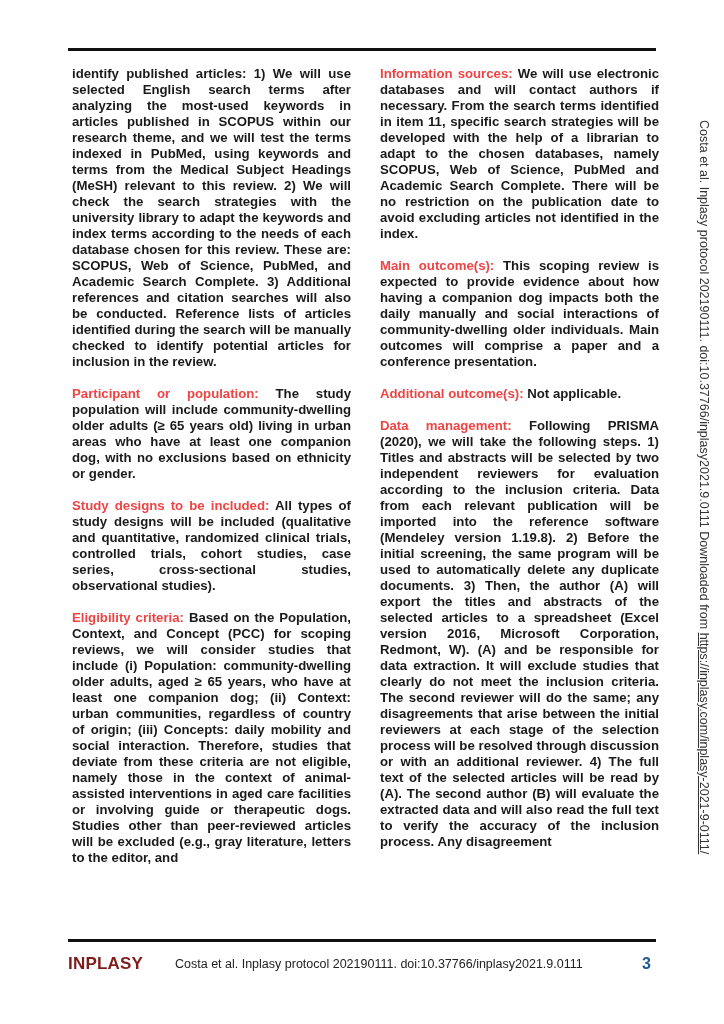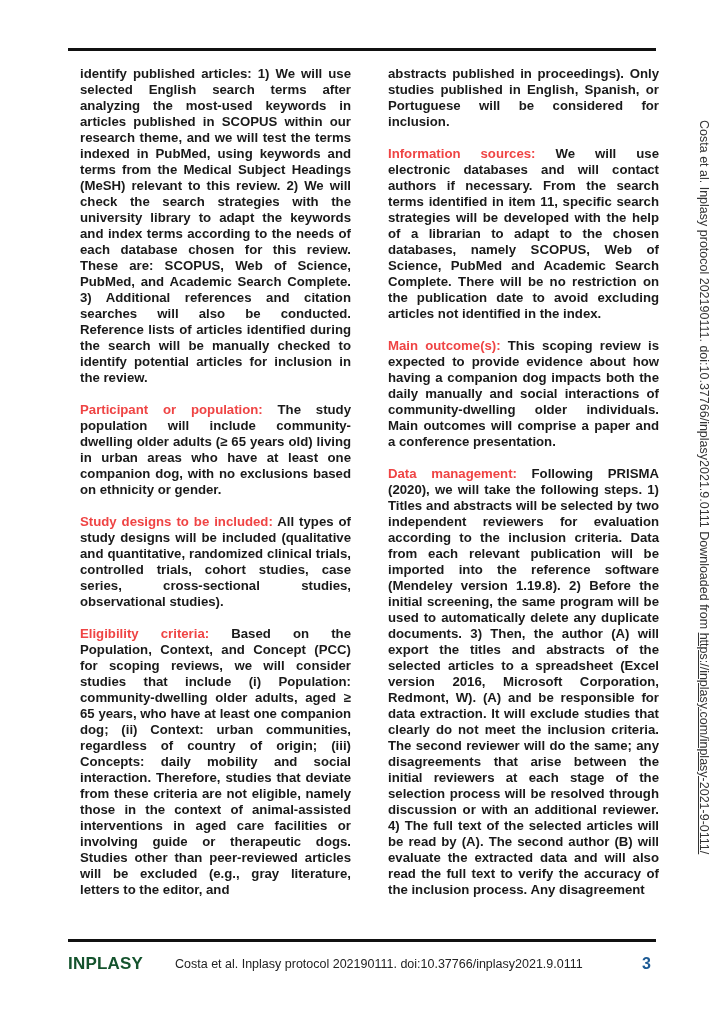--- a/index.html
+++ b/index.html
@@ -5,46 +5,46 @@
   html, body { margin:0; padding:0; background:#ffffff; }
   body { width:724px; height:1024px; position:relative; overflow:hidden;
          font-family:"Liberation Sans", sans-serif; color:#1a1a1a; }
   .rule { position:absolute; left:68px; width:588px; height:3px; background:#111; }
   .rule.top { top:48px; }
   .rule.bottom { top:939px; }
   .col { position:absolute; top:66px; width:283px; font-size:13.2px; line-height:16px;
          font-weight:bold; text-align:justify; }
   .col.left { left:68px; }
   .col.right { left:376px; }
-  .col p { margin:0 0 16px 12px; }
+  .col p { margin:0 0 16px 4px; }
   .head { color:#ef4444; }
-  .footer-brand { position:absolute; left:68px; top:954px; font-size:17px; font-weight:bold; color:#14532d; letter-spacing:0.2px; }
+  .footer-brand { position:absolute; left:68px; top:954px; font-size:17px; font-weight:bold; color:#7f1d1d; letter-spacing:0.2px; }
   .footer-cite { position:absolute; left:175px; top:957px; font-size:12.5px; color:#222; }
   .footer-page { position:absolute; left:642px; top:955px; font-size:16px; font-weight:bold; color:#1c5a94; }
   .side { position:absolute; left:697px; top:120px; width:14px; height:800px; }
   .side-inner { position:absolute; left:0; top:0; transform-origin:0 0; transform:translate(14px,0) rotate(90deg);
                 white-space:nowrap; font-size:12.5px; color:#333; }
   .side-inner a { color:#333; text-decoration:underline; }
 </style>
 </head>
 <body>
 
 <div class="rule top"></div>
 
 <div class="col left">
   <p>identify published articles: 1) We will use selected English search terms after analyzing the most-used keywords in articles published in SCOPUS within our research theme, and we will test the terms indexed in PubMed, using keywords and terms from the Medical Subject Headings (MeSH) relevant to this review. 2) We will check the search strategies with the university library to adapt the keywords and index terms according to the needs of each database chosen for this review. These are: SCOPUS, Web of Science, PubMed, and Academic Search Complete. 3) Additional references and citation searches will also be conducted. Reference lists of articles identified during the search will be manually checked to identify potential articles for inclusion in the review.</p>
   <p><span class="head">Participant or population:</span><span> The study population will include community-dwelling older adults (≥ 65 years old) living in urban areas who have at least one companion dog, with no exclusions based on ethnicity or gender.</span></p>
   <p><span class="head">Study designs to be included:</span><span> All types of study designs will be included (qualitative and quantitative, randomized clinical trials, controlled trials, cohort studies, case series, cross-sectional studies, observational studies).</span></p>
   <p><span class="head">Eligibility criteria:</span><span> Based on the Population, Context, and Concept (PCC) for scoping reviews, we will consider studies that include (i) Population: community-dwelling older adults, aged ≥ 65 years, who have at least one companion dog; (ii) Context: urban communities, regardless of country of origin; (iii) Concepts: daily mobility and social interaction. Therefore, studies that deviate from these criteria are not eligible, namely those in the context of animal-assisted interventions in aged care facilities or involving guide or therapeutic dogs. Studies other than peer-reviewed articles will be excluded (e.g., gray literature, letters to the editor, and</span></p>
 </div>
 
 <div class="col right">
-  <p>abstracts published in proceedings). Only studies published in English, Spanish, or Portuguese will be considered for inclusion.</p>
   <p><span class="head">Information sources:</span><span> We will use electronic databases and will contact authors if necessary. From the search terms identified in item 11, specific search strategies will be developed with the help of a librarian to adapt to the chosen databases, namely SCOPUS, Web of Science, PubMed and Academic Search Complete. There will be no restriction on the publication date to avoid excluding articles not identified in the index.</span></p>
   <p><span class="head">Main outcome(s):</span><span> This scoping review is expected to provide evidence about how having a companion dog impacts both the daily manually and social interactions of community-dwelling older individuals. Main outcomes will comprise a paper and a conference presentation.</span></p>
+  <p><span class="head">Additional outcome(s):</span><span> Not applicable.</span></p>
   <p><span class="head">Data management:</span><span> Following PRISMA (2020), we will take the following steps. 1) Titles and abstracts will be selected by two independent reviewers for evaluation according to the inclusion criteria. Data from each relevant publication will be imported into the reference software (Mendeley version 1.19.8). 2) Before the initial screening, the same program will be used to automatically delete any duplicate documents. 3) Then, the author (A) will export the titles and abstracts of the selected articles to a spreadsheet (Excel version 2016, Microsoft Corporation, Redmont, W). (A) and be responsible for data extraction. It will exclude studies that clearly do not meet the inclusion criteria. The second reviewer will do the same; any disagreements that arise between the initial reviewers at each stage of the selection process will be resolved through discussion or with an additional reviewer. 4) The full text of the selected articles will be read by (A). The second author (B) will evaluate the extracted data and will also read the full text to verify the accuracy of the inclusion process. Any disagreement</span></p>
 </div>
 
 <div class="rule bottom"></div>
 <div class="footer-brand">INPLASY</div>
 <div class="footer-cite">Costa et al. Inplasy protocol 202190111. doi:10.37766/inplasy2021.9.0111</div>
 <div class="footer-page">3</div>
 
 <div class="side">
   <div class="side-inner">

